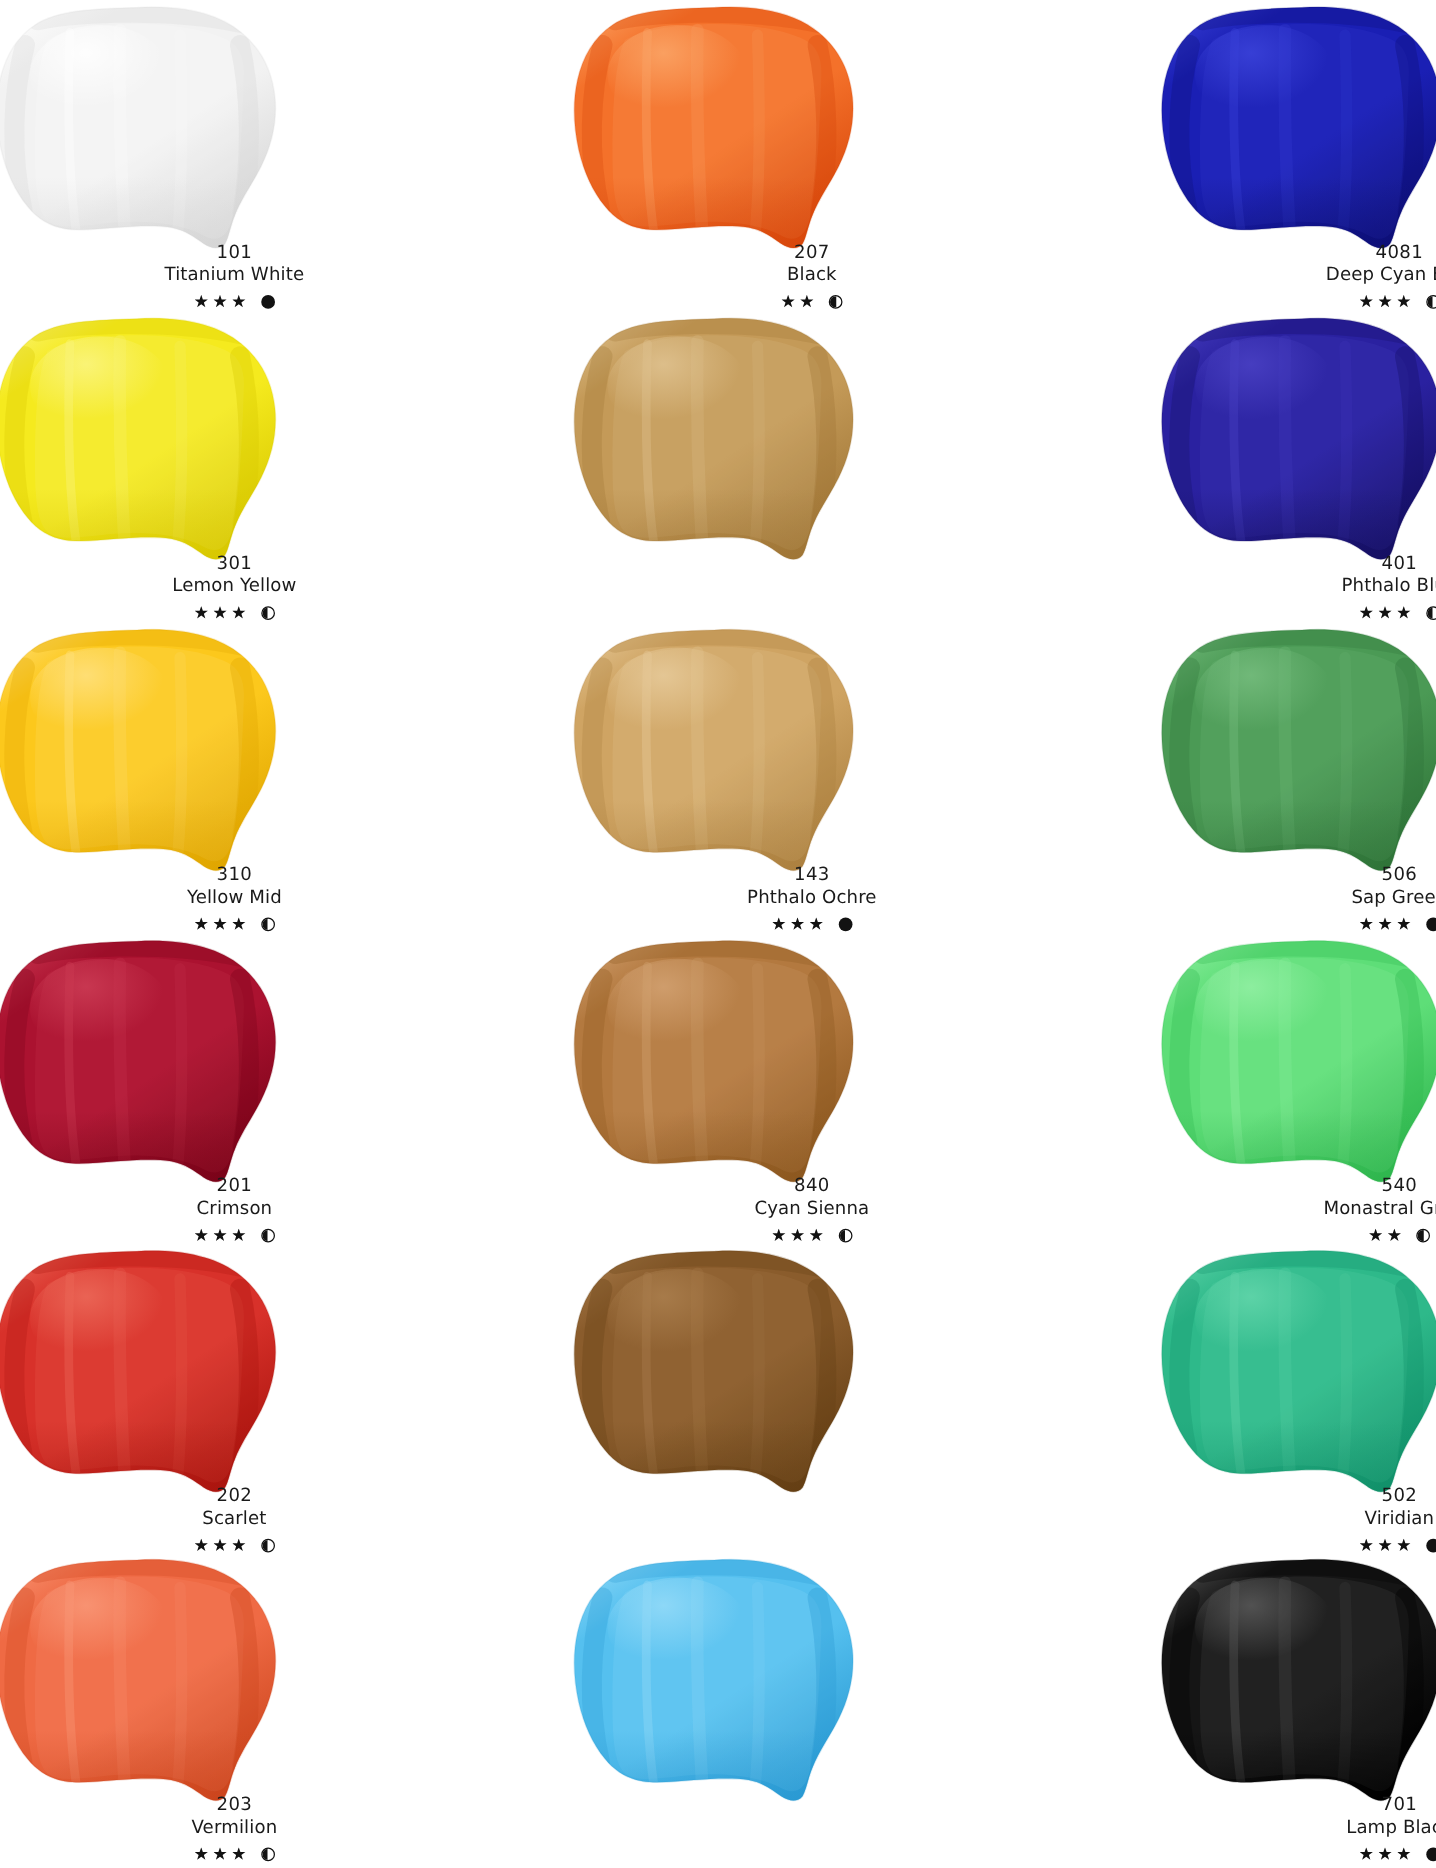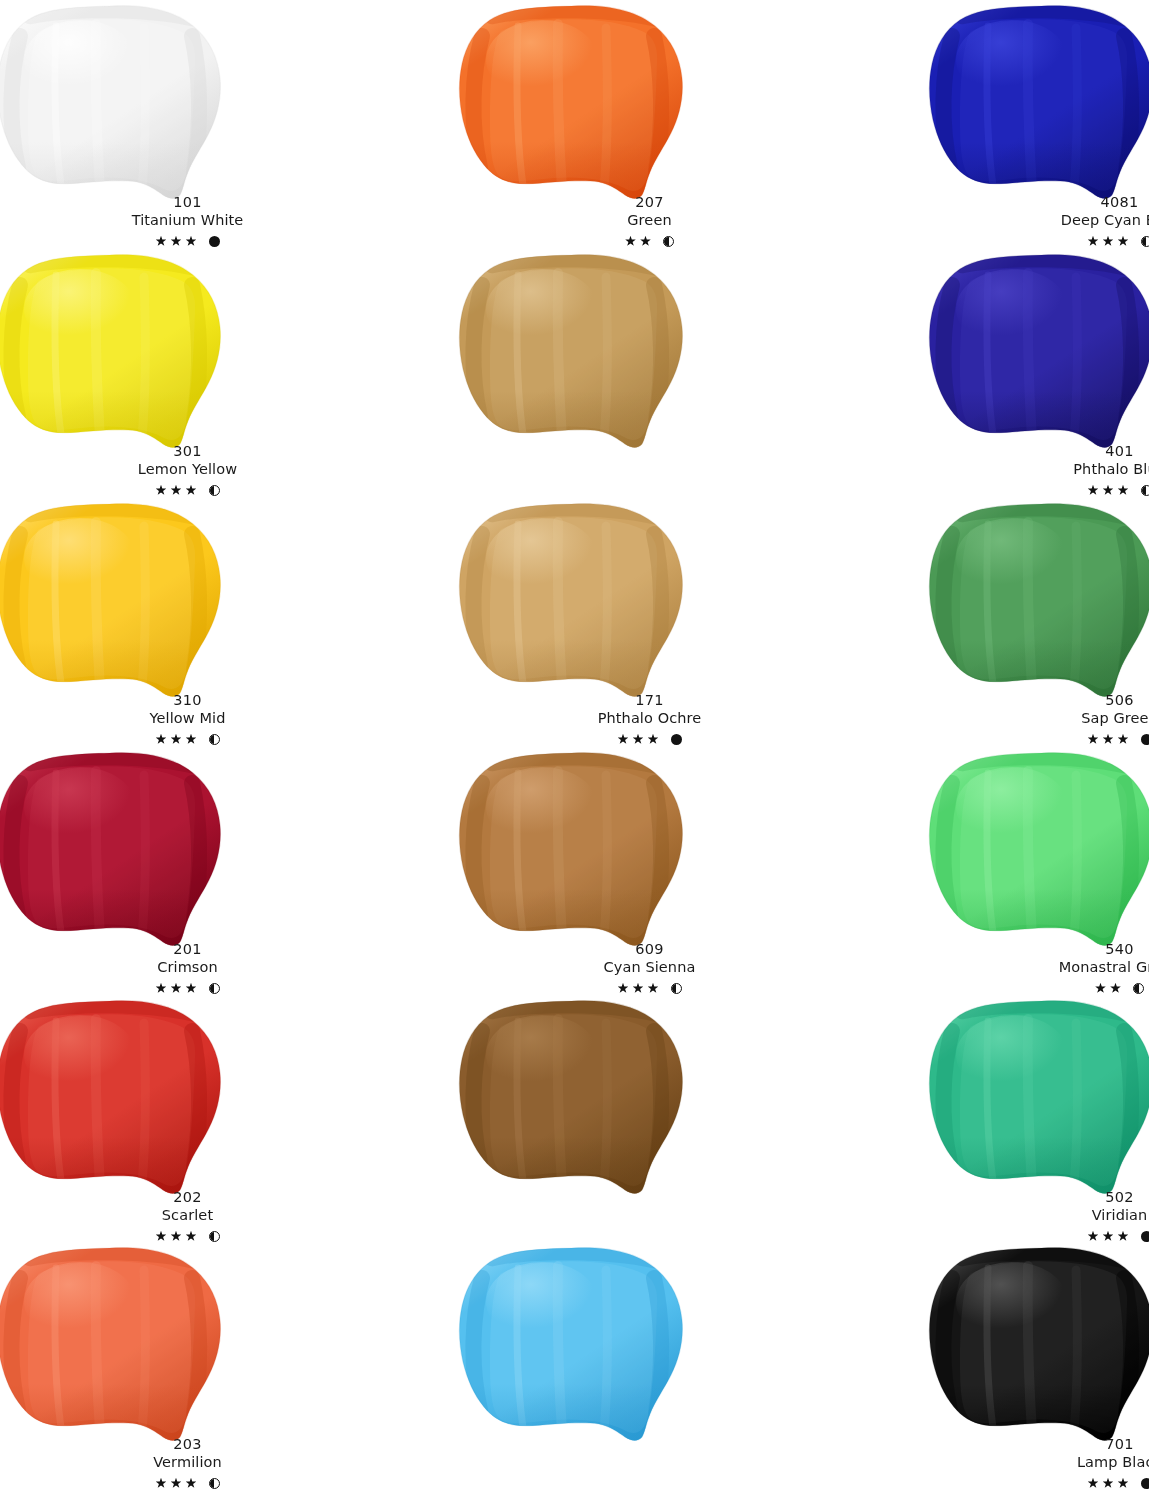--- a/index.html
+++ b/index.html
@@ -215,21 +215,21 @@
       <path d="M24 34 C14 72 12 122 22 166" stroke="#d8470b" stroke-opacity="0.30" stroke-width="16" fill="none" stroke-linecap="round"></path>
       <path d="M0 140 L228 140 L228 200 L0 200 Z" fill="url(#s1)"></path>
       <path d="M30 6 C70 0 160 0 198 12 C206 16 204 26 194 24
                C150 14 74 14 36 22 C26 24 22 10 30 6 Z" fill="#d8470b" opacity="0.28"></path>
     </g>
     <path d="M114 4 C150 2 179 9 197 24 C214 38 222 56 224 76 C226 96 221 115 213 131 C206 145 197 157 192 170 C188 180 187 188 184 193 C180 198 173 197 167 193 C160 188 152 182 141 180 C128 178 112 179 97 180 C82 181 68 183 56 181 C44 179 34 173 26 163 C16 151 9 135 5 118 C1 100 0 80 4 62 C8 44 17 28 32 18 C50 6 80 5 114 4 Z" fill="none" stroke="#d8470b" stroke-opacity="0.22" stroke-width="1.2"></path>
   </svg>
     </div>
     <div class="caption" style="left:0">
       <span class="code">207</span>
-      <span class="name">Green</span>
+      <span class="name">Black</span>
       <span class="marks">
           <span class="star"></span>
           <span class="star"></span>
           <span class="opacity-dot semi"></span>
         </span>
     </div>
     </div>
     <div class="swatch-cell col-3" style="left: 928px; top: 0px;">
     <div class="blob-wrap" style="left:0;top:2px">
 
@@ -533,21 +533,21 @@
       <path d="M196 34 C204 70 206 120 198 168" stroke="#ad8140" stroke-opacity="0.35" stroke-width="16" fill="none" stroke-linecap="round"></path>
       <path d="M24 34 C14 72 12 122 22 166" stroke="#ad8140" stroke-opacity="0.30" stroke-width="16" fill="none" stroke-linecap="round"></path>
       <path d="M0 140 L228 140 L228 200 L0 200 Z" fill="url(#s7)"></path>
       <path d="M30 6 C70 0 160 0 198 12 C206 16 204 26 194 24
                C150 14 74 14 36 22 C26 24 22 10 30 6 Z" fill="#ad8140" opacity="0.28"></path>
     </g>
     <path d="M114 4 C150 2 179 9 197 24 C214 38 222 56 224 76 C226 96 221 115 213 131 C206 145 197 157 192 170 C188 180 187 188 184 193 C180 198 173 197 167 193 C160 188 152 182 141 180 C128 178 112 179 97 180 C82 181 68 183 56 181 C44 179 34 173 26 163 C16 151 9 135 5 118 C1 100 0 80 4 62 C8 44 17 28 32 18 C50 6 80 5 114 4 Z" fill="none" stroke="#ad8140" stroke-opacity="0.22" stroke-width="1.2"></path>
   </svg>
     </div>
     <div class="caption" style="left:0">
-      <span class="code">171</span>
+      <span class="code">143</span>
       <span class="name">Phthalo Ochre</span>
       <span class="marks">
           <span class="star"></span>
           <span class="star"></span>
           <span class="star"></span>
           <span class="opacity-dot"></span>
         </span>
     </div>
     </div>
     <div class="swatch-cell col-3" style="left: 928px; top: 498px;">
@@ -698,21 +698,21 @@
       <path d="M196 34 C204 70 206 120 198 168" stroke="#8d581f" stroke-opacity="0.35" stroke-width="16" fill="none" stroke-linecap="round"></path>
       <path d="M24 34 C14 72 12 122 22 166" stroke="#8d581f" stroke-opacity="0.30" stroke-width="16" fill="none" stroke-linecap="round"></path>
       <path d="M0 140 L228 140 L228 200 L0 200 Z" fill="url(#s10)"></path>
       <path d="M30 6 C70 0 160 0 198 12 C206 16 204 26 194 24
                C150 14 74 14 36 22 C26 24 22 10 30 6 Z" fill="#8d581f" opacity="0.28"></path>
     </g>
     <path d="M114 4 C150 2 179 9 197 24 C214 38 222 56 224 76 C226 96 221 115 213 131 C206 145 197 157 192 170 C188 180 187 188 184 193 C180 198 173 197 167 193 C160 188 152 182 141 180 C128 178 112 179 97 180 C82 181 68 183 56 181 C44 179 34 173 26 163 C16 151 9 135 5 118 C1 100 0 80 4 62 C8 44 17 28 32 18 C50 6 80 5 114 4 Z" fill="none" stroke="#8d581f" stroke-opacity="0.22" stroke-width="1.2"></path>
   </svg>
     </div>
     <div class="caption" style="left:0">
-      <span class="code">609</span>
+      <span class="code">840</span>
       <span class="name">Cyan Sienna</span>
       <span class="marks">
           <span class="star"></span>
           <span class="star"></span>
           <span class="star"></span>
           <span class="opacity-dot semi"></span>
         </span>
     </div>
     </div>
     <div class="swatch-cell col-3" style="left: 928px; top: 747px;">

